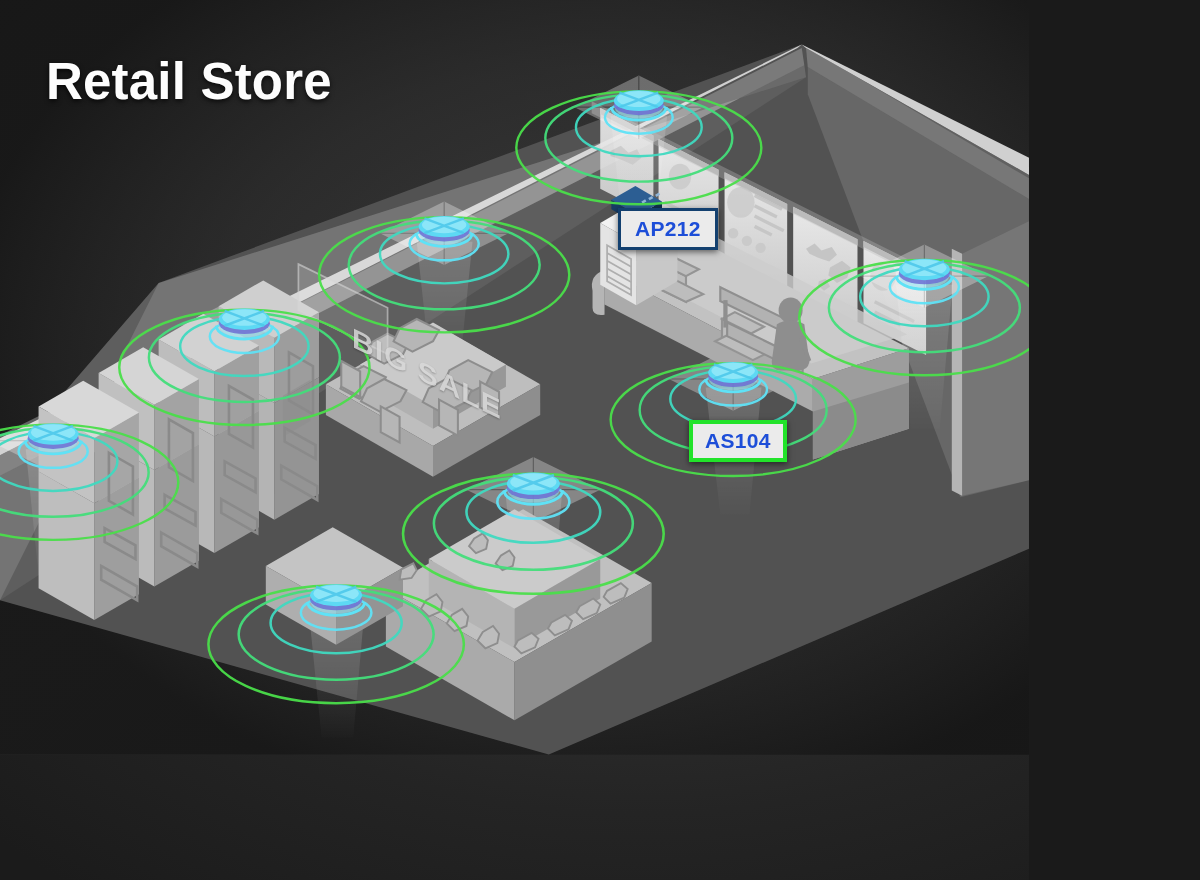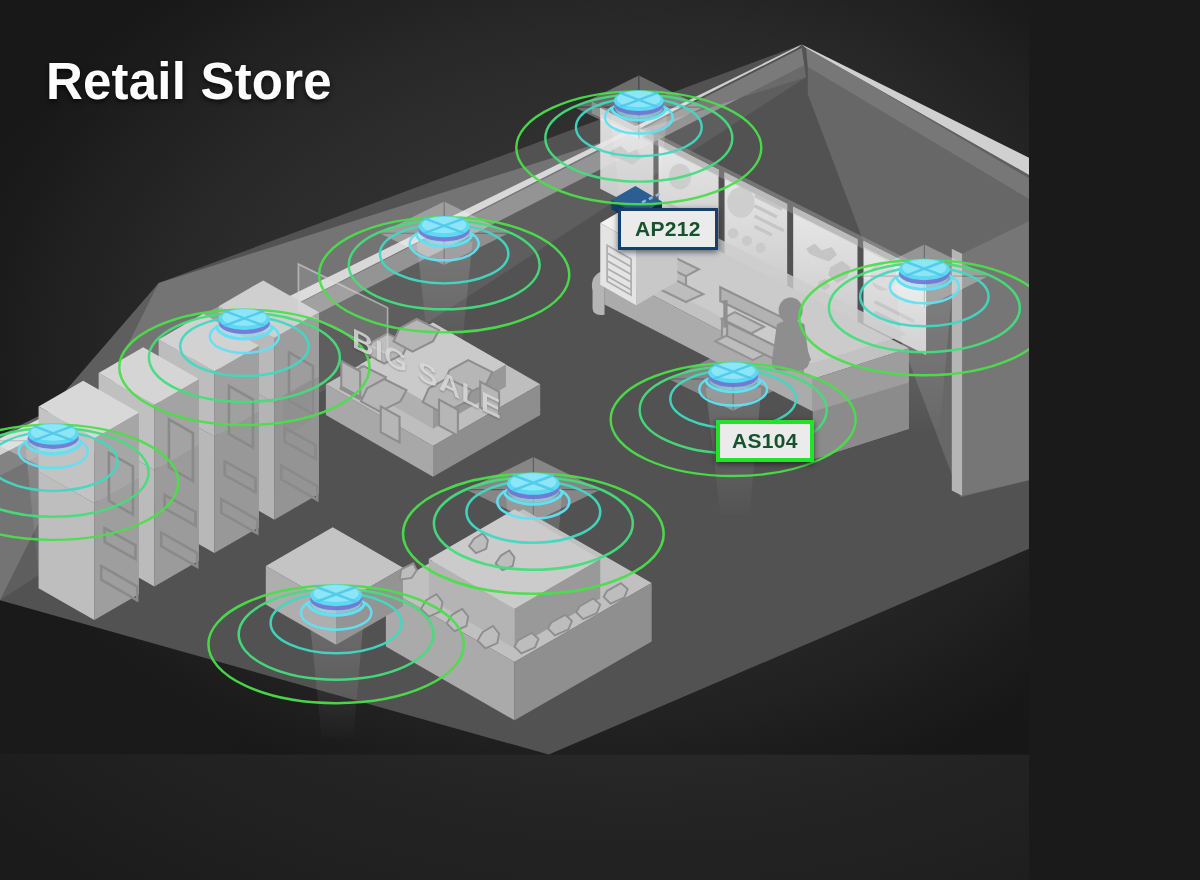--- a/index.html
+++ b/index.html
@@ -25,21 +25,21 @@
     color:#fdfdfd;
     text-shadow:0 2px 5px rgba(0,0,0,.75);
     white-space:nowrap;
   }
 
   
   .chip{
     position:absolute;
     display:flex;align-items:center;justify-content:center;
     background:#ebebeb;
-    color:#14532d;
+    color:#1d4ed8;
     font-weight:bold;
     font-size:21px;
     letter-spacing:.3px;
     box-shadow:0 2px 6px rgba(0,0,0,.55);
   }
   .chip.ap{border:3px solid #13406f;padding:6px 14px;}
   .chip.as{border:4px solid #22e32a;padding:5px 12px;}
   svg{display:block;overflow:visible;}
 </style>
 </head>
@@ -462,21 +462,21 @@
           <ellipse cx="0" cy="-8" rx="27" ry="10" fill="#a6ecfb" opacity="0.65"></ellipse>
           <path d="M -24,-16 L 24,2 M 24,-16 L -24,2" stroke="#4ec8ea" stroke-width="3" fill="none" opacity="0.9"></path>
         </g>
       </g>
   </svg>
 
   <div class="title">Retail Store</div>
 
   <div class="chip ap" id="chip-ap212" style="left:618px;top:208px;">AP212</div>
 
-  <div class="chip as" id="chip-as104" style="left:716px;top:420px;">AS104</div>
+  <div class="chip as" id="chip-as104" style="left:689px;top:420px;">AS104</div>
 
   <div id="sign-big-sale" style="position:absolute;left:352px;top:322px;
               font-size:30px;font-weight:bold;letter-spacing:1px;
               color:#d9d9d9;opacity:.82;white-space:nowrap;
               transform:skewY(26deg) scaleY(.92);transform-origin:left top;
               text-shadow:0 1px 2px rgba(0,0,0,.35);">BIG SALE</div>
 
 </div>
 
 </body></html>

